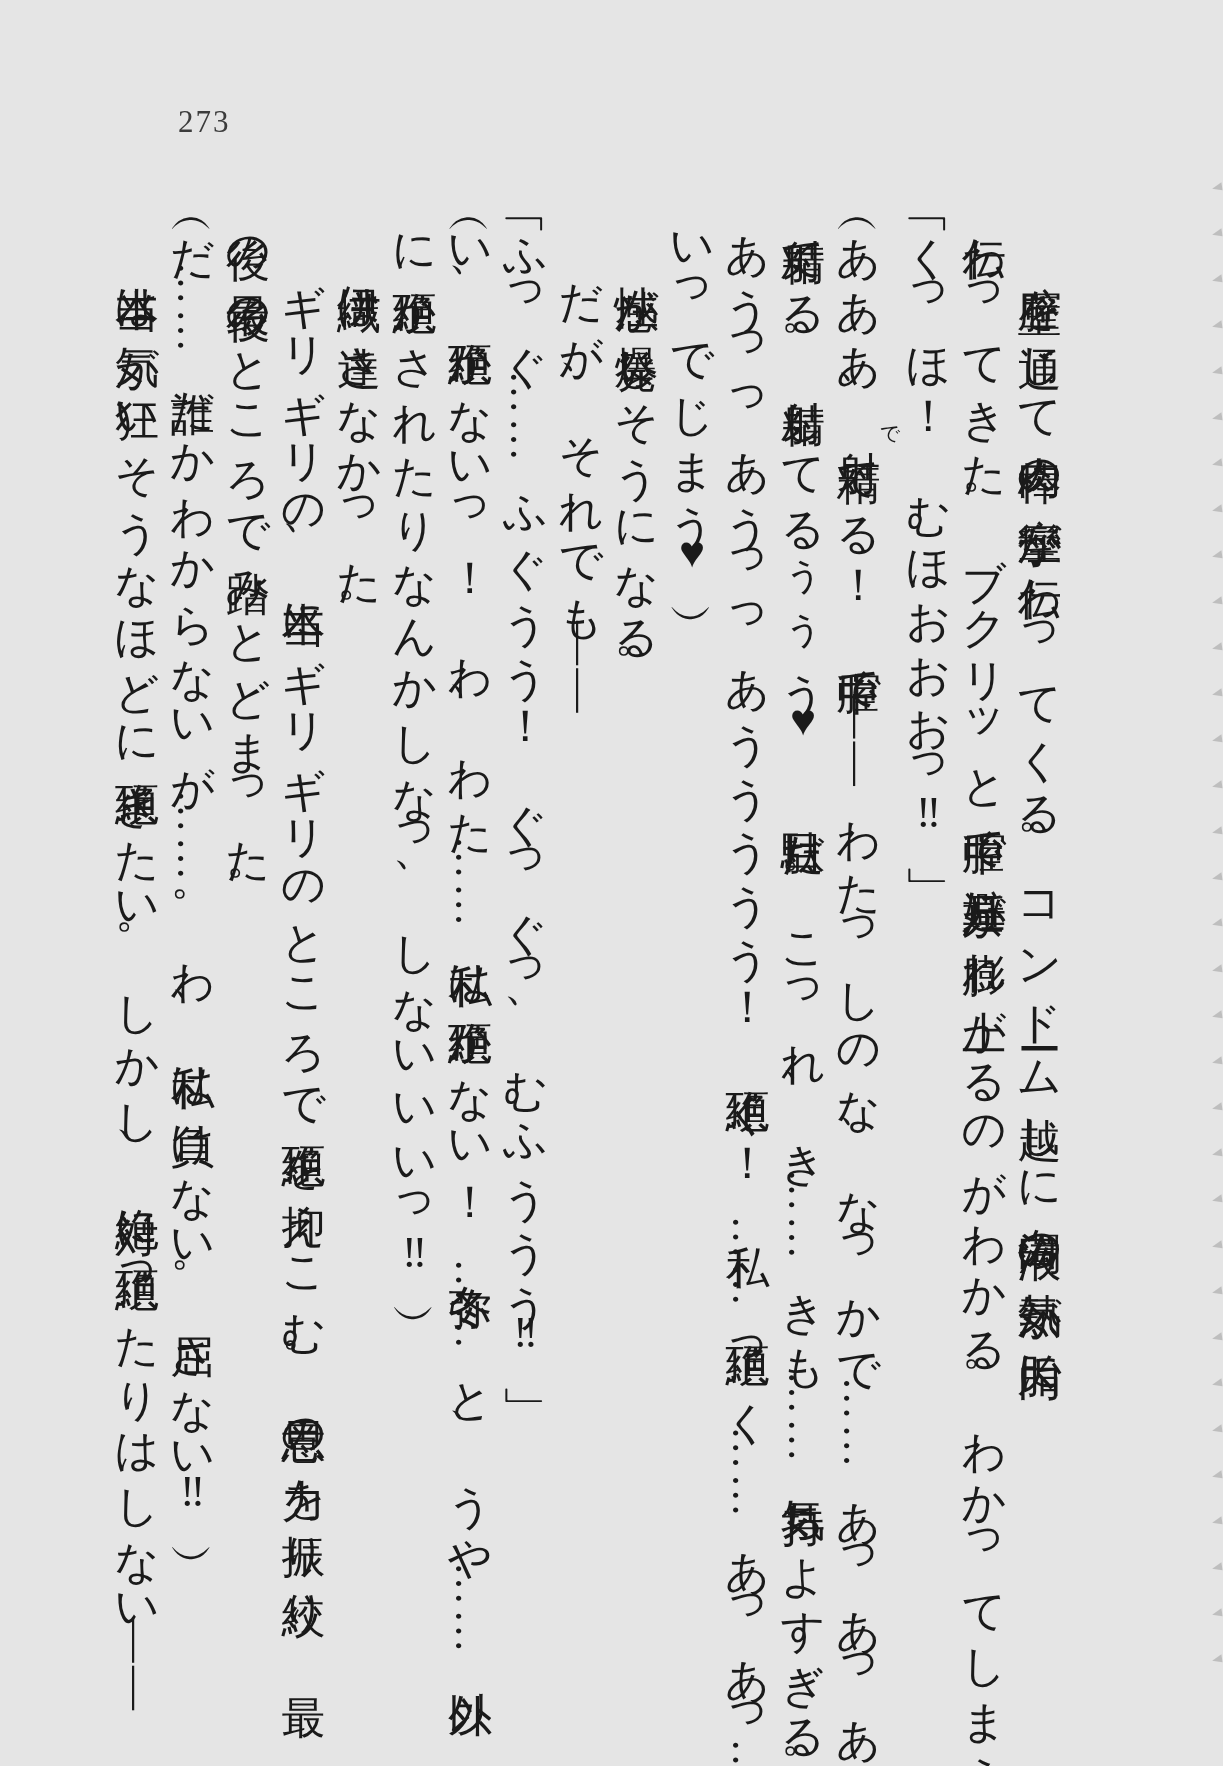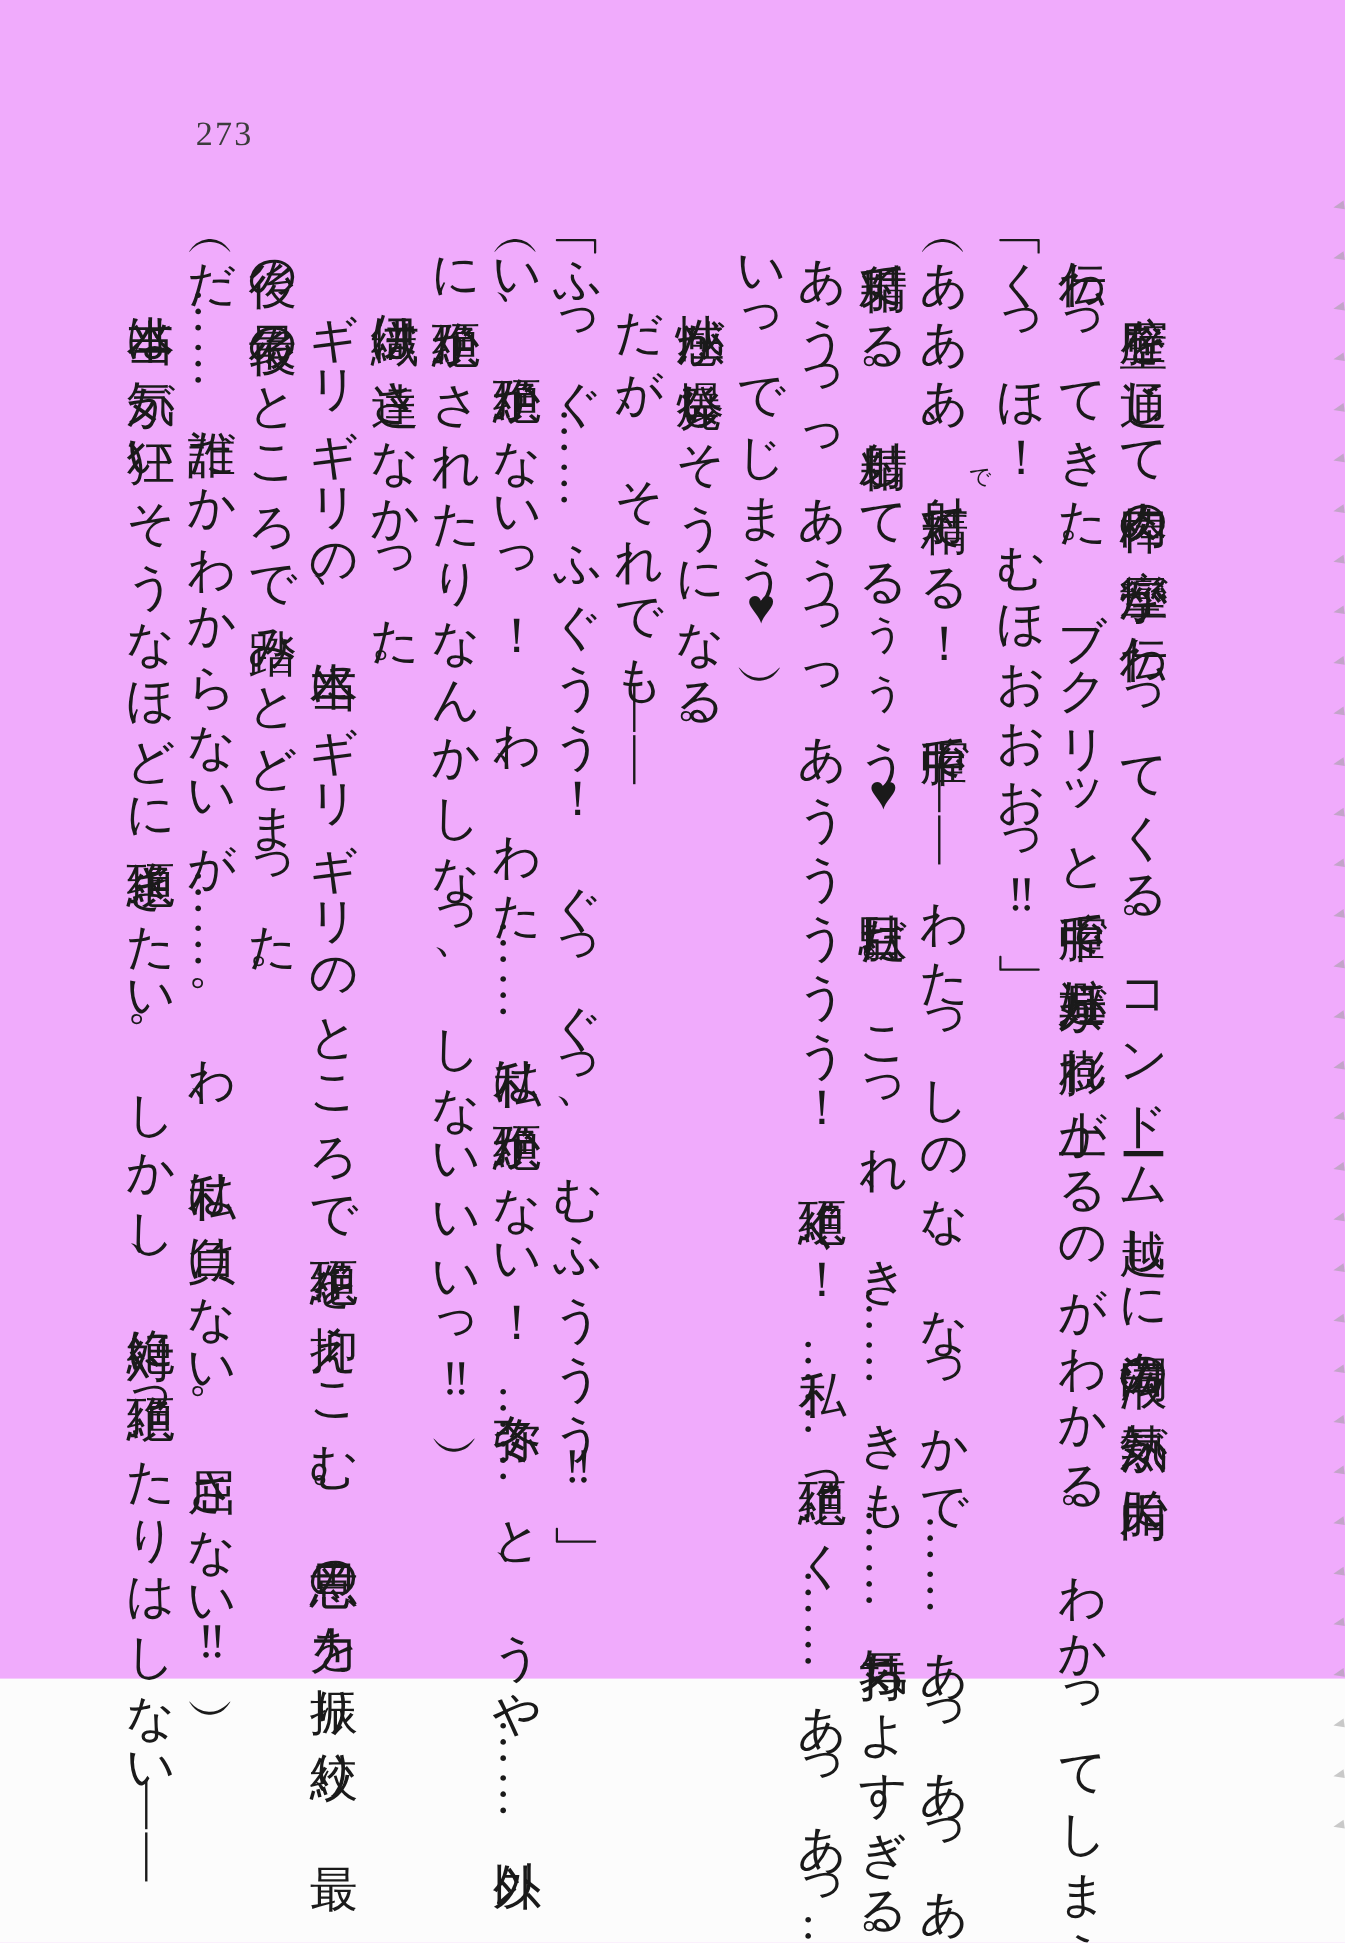--- a/index.html
+++ b/index.html
@@ -8,22 +8,22 @@
     padding: 0;
     width: 1223px;
     height: 1766px;
     background: #fcfcfc;
     overflow: hidden;
     font-family: "Liberation Serif", "DejaVu Serif", serif;
   }
   .page {
     position: relative;
     width: 1223px;
-    height: 1526px;
-    background: #f0abfc;
+    height: 1766px;
+    background: #e5e5e5;
   }
   .page-number {
     position: absolute;
     top: 104px;
     left: 178px;
     font-size: 31px;
     letter-spacing: 2px;
     color: #3c3c3c;
   }
   .text-block {

